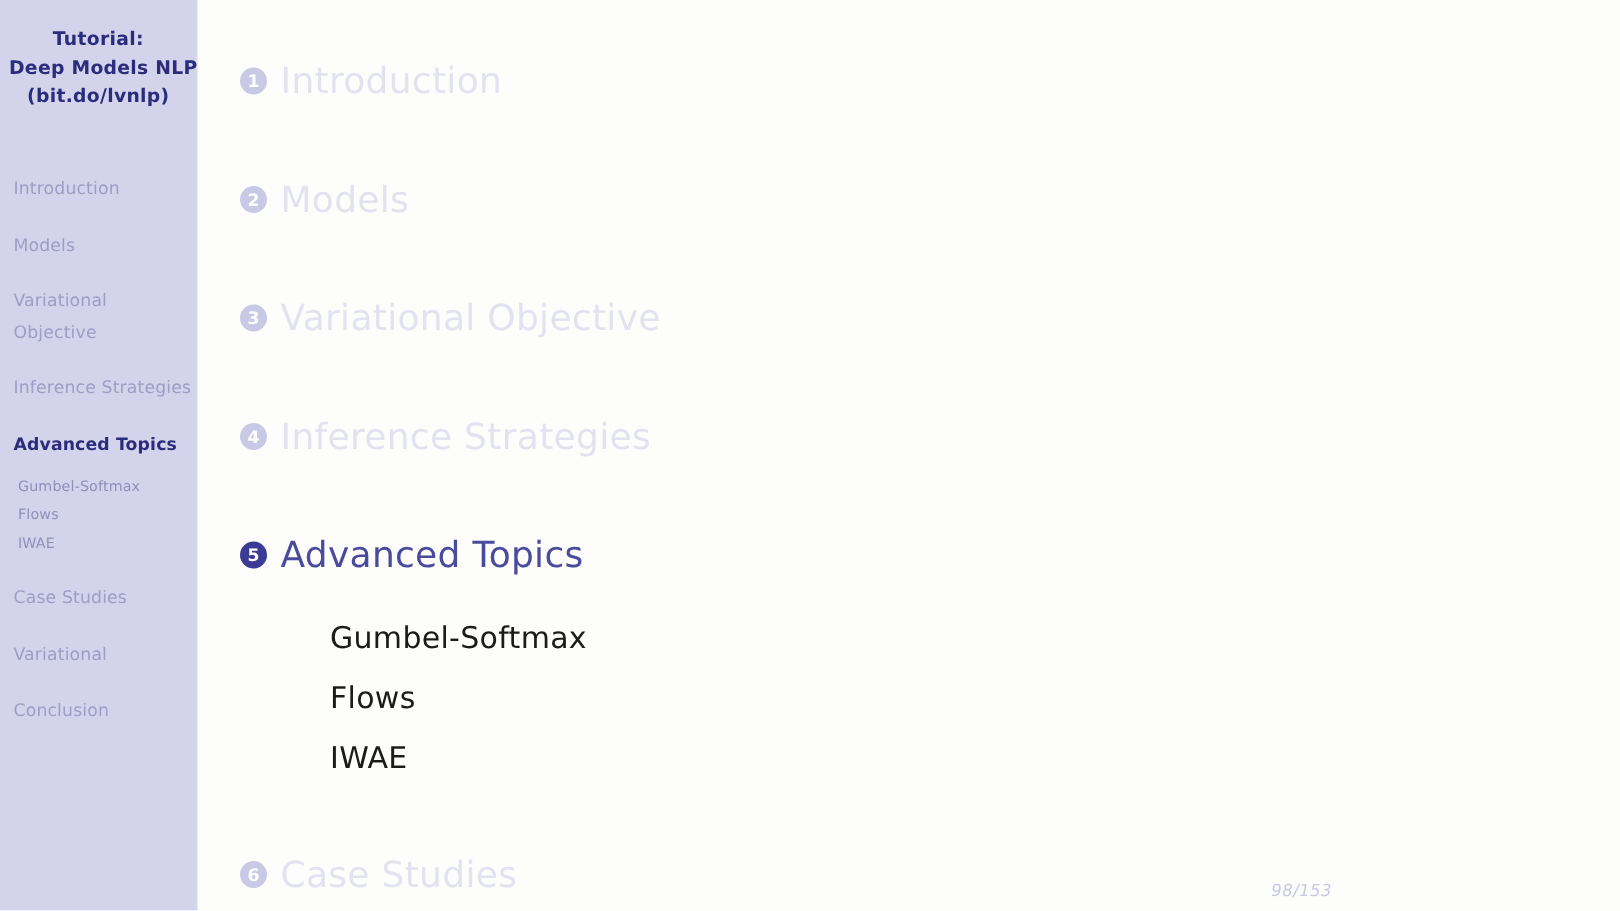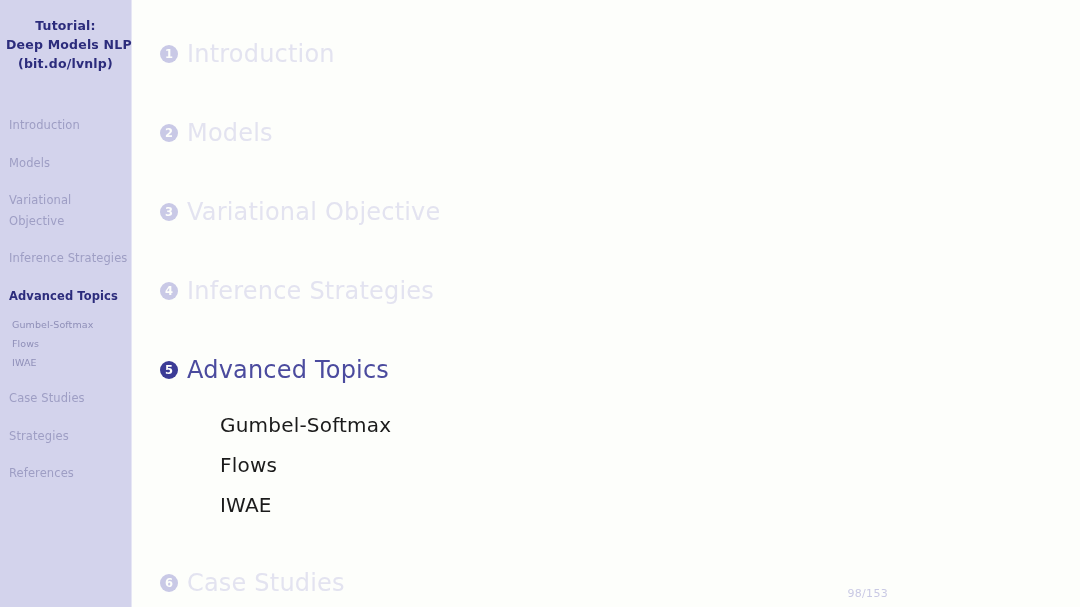--- a/index.html
+++ b/index.html
@@ -140,20 +140,21 @@
   #spacer-after-subs { height: 43px; }
 
   #page-number {
     position: absolute;
     right: 13px;
     bottom: 7px;
     font-size: 11px;
     color: #c9c9e4;
     letter-spacing: 0.3px;
     font-family: "DejaVu Sans", sans-serif;
+    font-style: italic;
   }
 </style>
 </head>
 <body>
 
 <div id="slide">
 
   <aside id="sidebar">
 
     <div id="sidebar-title">
@@ -175,23 +176,23 @@
       <div class="nav-section active">Advanced Topics</div>
 
       <div class="nav-sub-group">
         <div class="nav-subsection">Gumbel-Softmax</div>
         <div class="nav-subsection">Flows</div>
         <div class="nav-subsection">IWAE</div>
       </div>
 
       <div class="nav-section">Case Studies</div>
 
-      <div class="nav-section">Strategies</div>
-
-      <div class="nav-section">References</div>
+      <div class="nav-section">Variational</div>
+
+      <div class="nav-section">Conclusion</div>
 
     </nav>
   </aside>
 
   <main id="main">
 
     <div id="toc">
 
       <div class="toc-section">
         <span class="toc-num">1</span>

